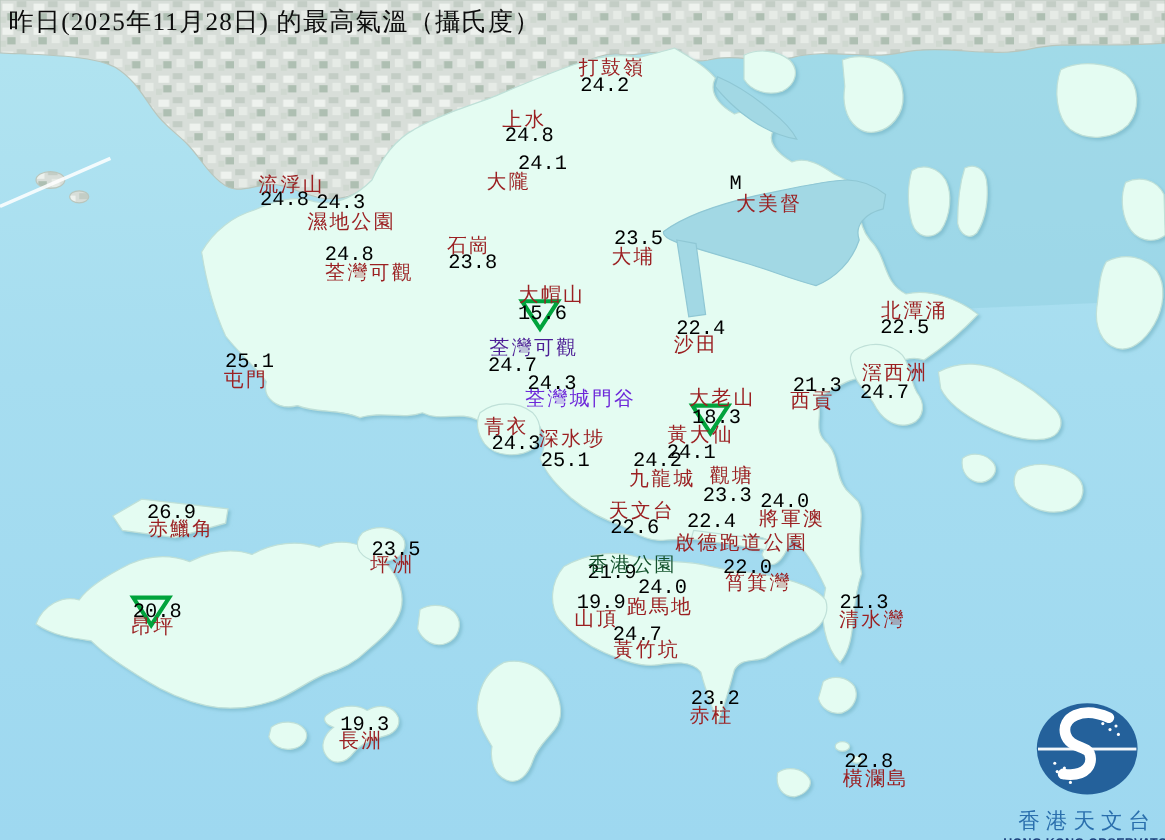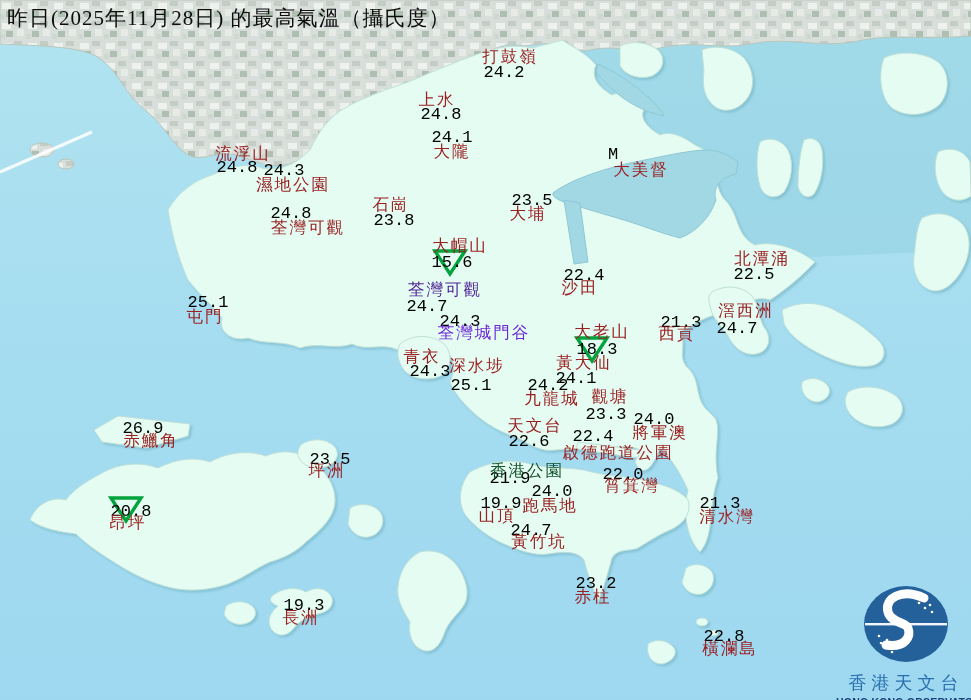--- a/index.html
+++ b/index.html
@@ -122,21 +122,21 @@
   </svg>
 
   <div class="title">昨日(2025年11月28日) 的最高氣溫（攝氏度）</div>
 
   <div>
       <div class="st-value" style="left: 504px; top: 72px; color: rgb(0, 0, 0);">24.2</div>
       <div class="st-name" style="left: 510px; top: 57px; color: rgb(155, 32, 34);">打鼓嶺</div>
       <div class="st-value" style="left: 441px; top: 114px; color: rgb(0, 0, 0);">24.8</div>
       <div class="st-name" style="left: 437px; top: 100px; color: rgb(155, 32, 34);">上水</div>
       <div class="st-value" style="left: 452px; top: 137px; color: rgb(0, 0, 0);">24.1</div>
-      <div class="st-name" style="left: 452px; top: 152px; color: rgb(155, 32, 34);">大隴</div>
+      <div class="st-name" style="left: 424px; top: 152px; color: rgb(155, 32, 34);">大隴</div>
       <div class="st-value" style="left: 613px; top: 154px; color: rgb(0, 0, 0);">M</div>
       <div class="st-name" style="left: 641px; top: 170px; color: rgb(155, 32, 34);">大美督</div>
       <div class="st-value" style="left: 237px; top: 167px; color: rgb(0, 0, 0);">24.8</div>
       <div class="st-name" style="left: 243px; top: 154px; color: rgb(155, 32, 34);">流浮山</div>
       <div class="st-value" style="left: 284px; top: 170px; color: rgb(0, 0, 0);">24.3</div>
       <div class="st-name" style="left: 293px; top: 185px; color: rgb(155, 32, 34);">濕地公園</div>
       <div class="st-value" style="left: 291px; top: 213px; color: rgb(0, 0, 0);">24.8</div>
       <div class="st-name" style="left: 308px; top: 228px; color: rgb(155, 32, 34);">荃灣可觀</div>
       <div class="st-value" style="left: 394px; top: 220px; color: rgb(0, 0, 0);">23.8</div>
       <div class="st-name" style="left: 391px; top: 205px; color: rgb(155, 32, 34);">石崗</div>
@@ -160,21 +160,21 @@
       <div class="st-value" style="left: 681px; top: 322px; color: rgb(0, 0, 0);">21.3</div>
       <div class="st-name" style="left: 677px; top: 334px; color: rgb(155, 32, 34);">西貢</div>
       <div class="st-value" style="left: 460px; top: 321px; color: rgb(0, 0, 0);">24.3</div>
       <div class="st-name" style="left: 484px; top: 333px; color: #6d28d9;">荃灣城門谷</div>
       <div class="st-marker" style="left: 592px; top: 349px;"><svg width="38" height="32">
           <polygon points="4,5 34,5 19,28" fill="none" stroke="#00a33c" stroke-width="3.4"></polygon>
         </svg></div>
       <div class="st-value" style="left: 597px; top: 349px; color: rgb(0, 0, 0);">18.3</div>
       <div class="st-name" style="left: 602px; top: 332px; color: rgb(155, 32, 34);">大老山</div>
       <div class="st-value" style="left: 430px; top: 371px; color: rgb(0, 0, 0);">24.3</div>
-      <div class="st-name" style="left: 422px; top: 357px; color: rgb(155, 32, 34);">青衣</div>
+      <div class="st-name" style="left: 422px; top: 357px; color: rgb(155, 32, 34); font-family: Liberation Mono, monospace;">青衣</div>
       <div class="st-value" style="left: 471px; top: 385px; color: rgb(0, 0, 0);">25.1</div>
       <div class="st-name" style="left: 477px; top: 366px; color: rgb(155, 32, 34);">深水埗</div>
       <div class="st-value" style="left: 576px; top: 378px; color: rgb(0, 0, 0);">24.1</div>
       <div class="st-name" style="left: 584px; top: 363px; color: rgb(155, 32, 34);">黃大仙</div>
       <div class="st-value" style="left: 548px; top: 385px; color: rgb(0, 0, 0);">24.2</div>
       <div class="st-name" style="left: 552px; top: 399px; color: rgb(155, 32, 34);">九龍城</div>
       <div class="st-value" style="left: 606px; top: 414px; color: rgb(0, 0, 0);">23.3</div>
       <div class="st-name" style="left: 610px; top: 397px; color: rgb(155, 32, 34);">觀塘</div>
       <div class="st-value" style="left: 654px; top: 419px; color: rgb(0, 0, 0);">24.0</div>
       <div class="st-name" style="left: 660px; top: 433px; color: rgb(155, 32, 34);">將軍澳</div>

